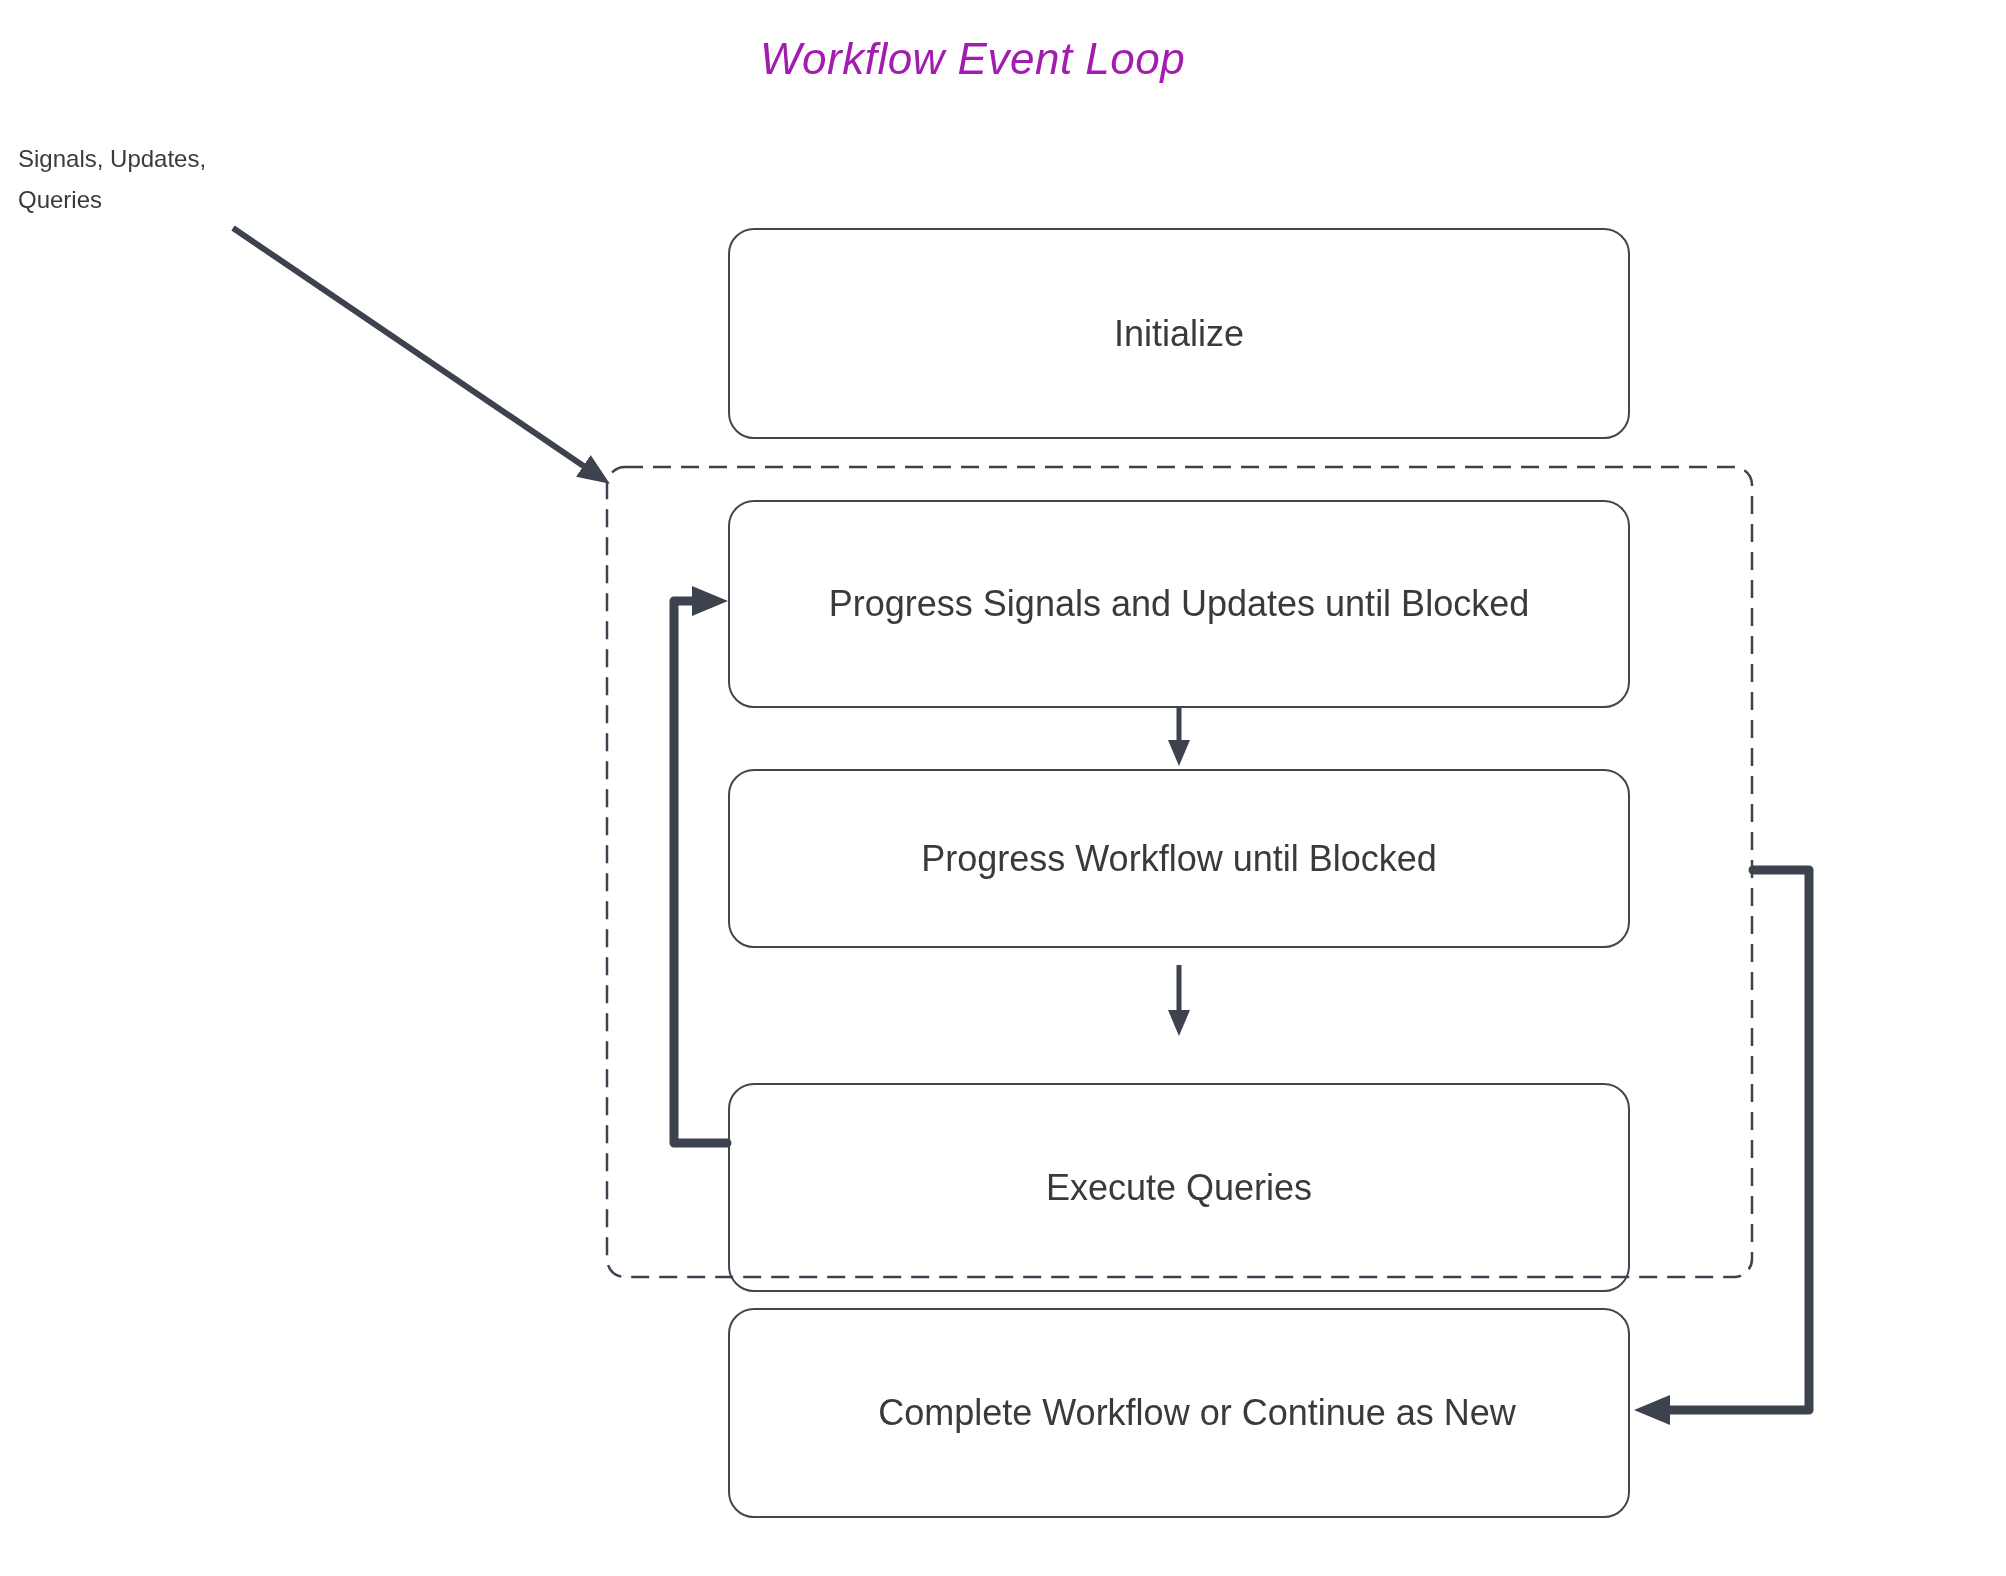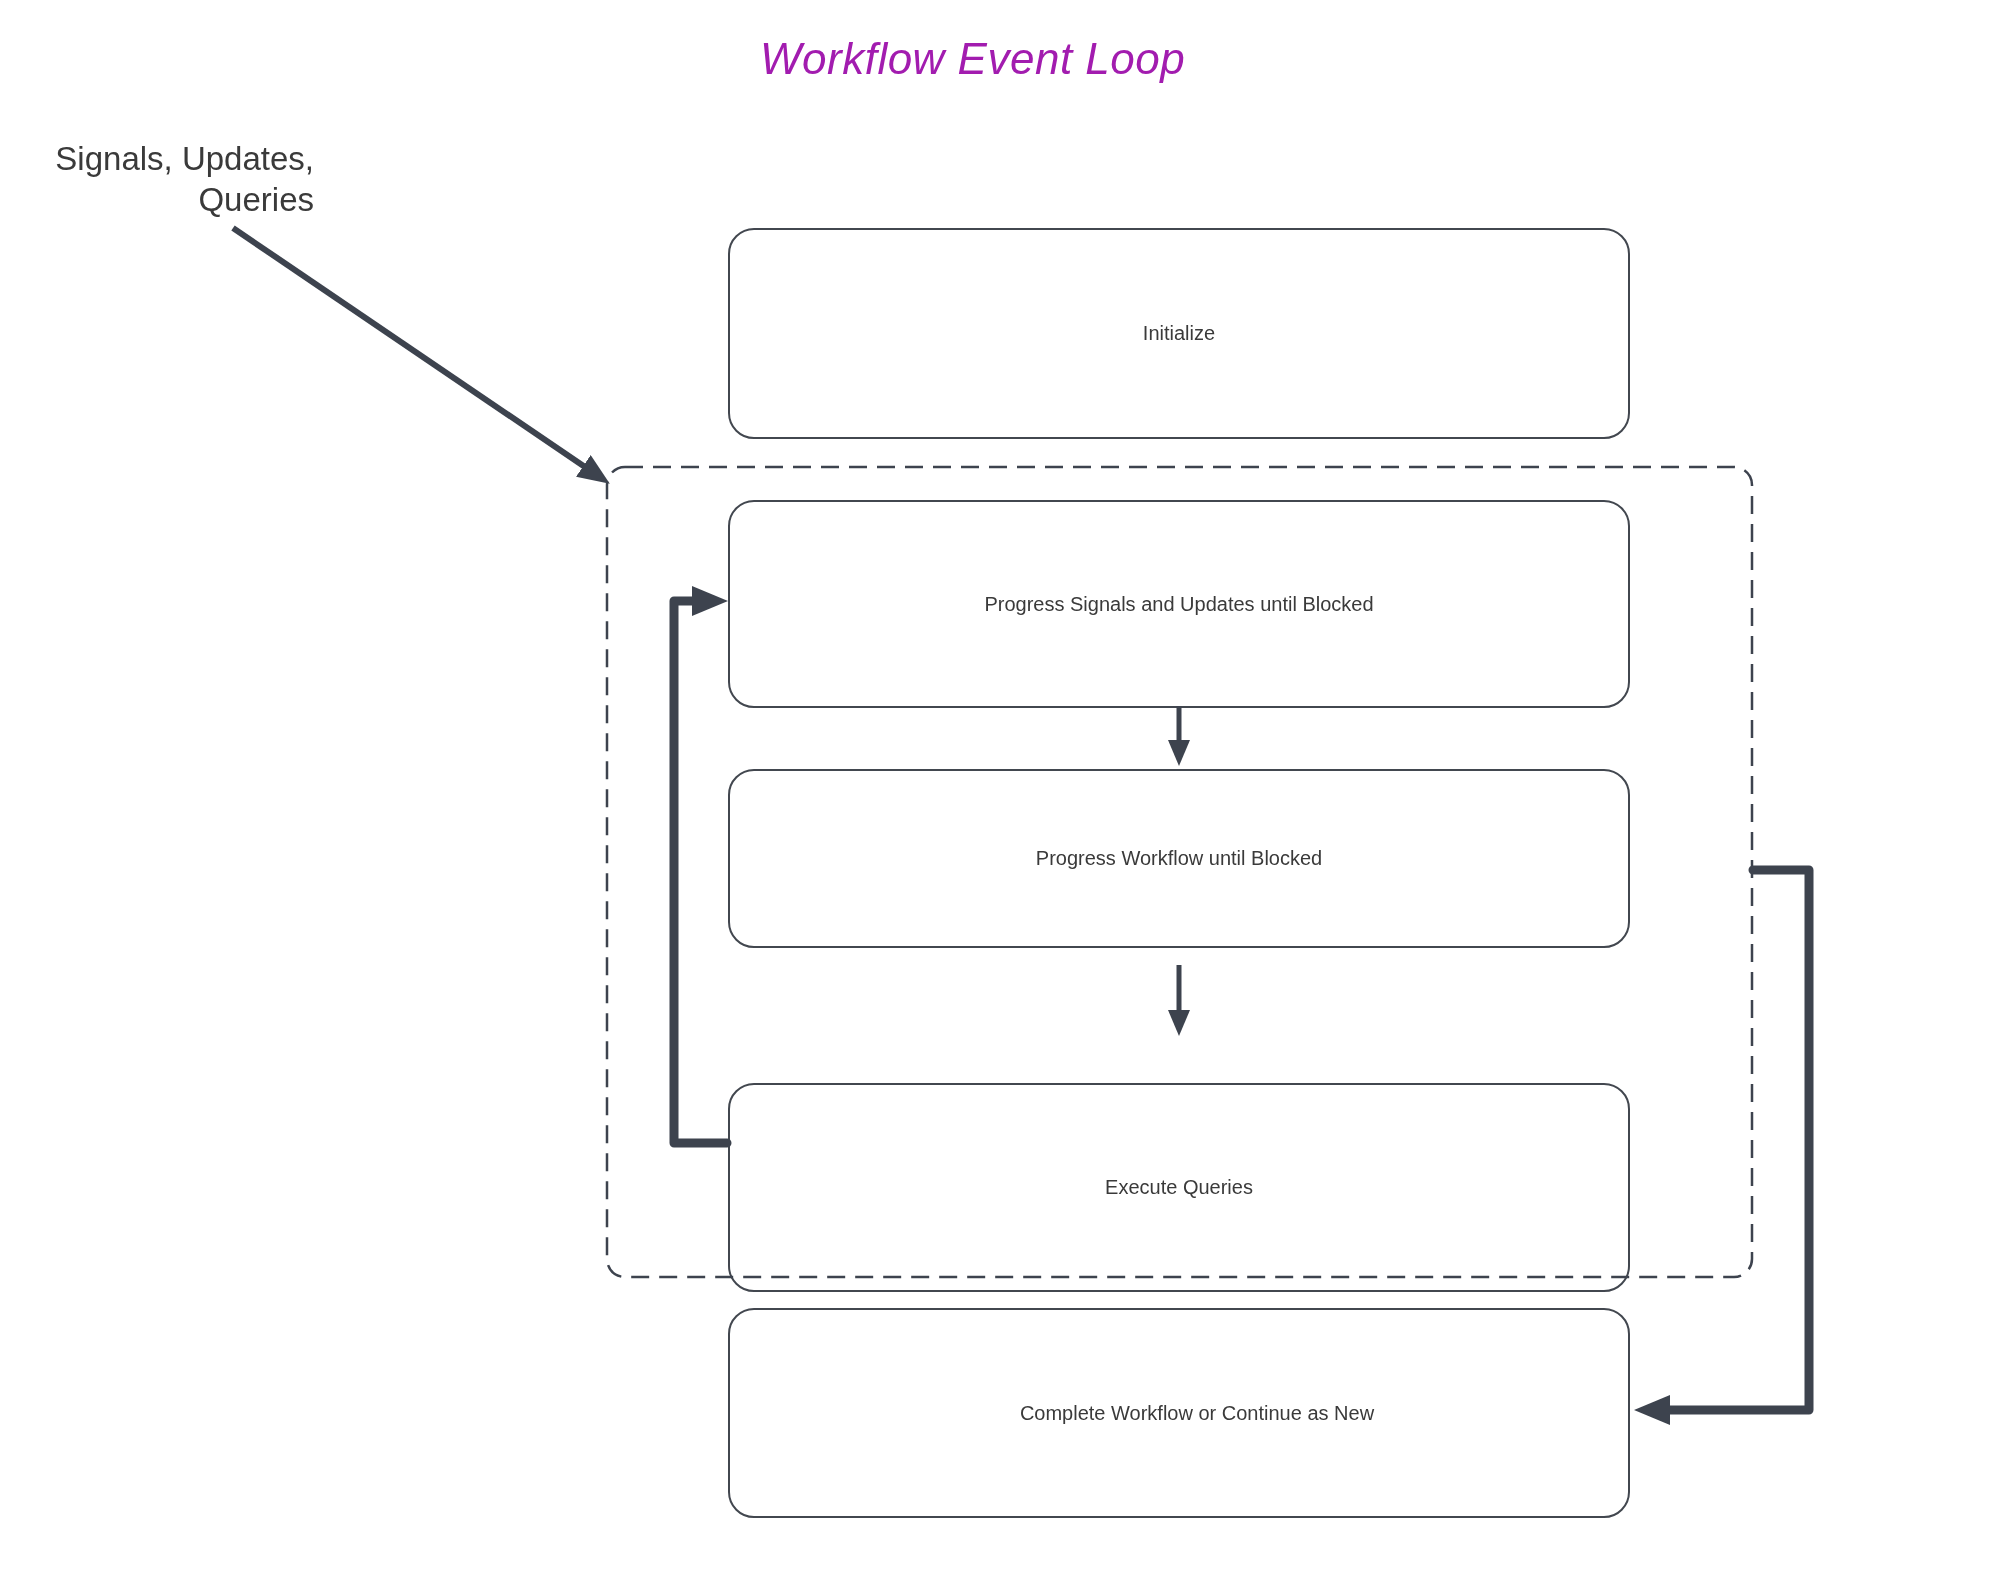--- a/index.html
+++ b/index.html
@@ -11,31 +11,31 @@
     overflow:hidden;
   }
   .diagram-title{
     position:absolute;left:760px;top:34px;width:902px;
     text-align:left;
     font-size:44px;font-style:italic;color:#a21caf;
     letter-spacing:0.5px;
   }
   .annotation{
     position:absolute;left:18px;top:138px;width:296px;
-    text-align:right;
-    font-size:33px;line-height:41px;color:#3a3a3a;
+    text-align:left;
+    font-size:24px;line-height:41px;color:#3a3a3a;
   }
   .node{
     position:absolute;left:728px;width:902px;
     box-sizing:border-box;
     background:#ffffff;
     border:2.5px solid #42474f;
     border-radius:26px;
     display:flex;align-items:center;justify-content:center;
-    font-size:20px;color:#3a3a3a;
+    font-size:36px;color:#3a3a3a;
     text-align:center;
   }
   .n1{top:228px;height:211px;}
   .n2{top:500px;height:208px;}
   .n3{top:769px;height:179px;}
   .n4{top:1039px;height:209px;margin-top:44px;}
   .n5{top:1308px;height:210px;padding-left:36px;}
   svg.overlay{
     position:absolute;left:0;top:0;
     pointer-events:none;

